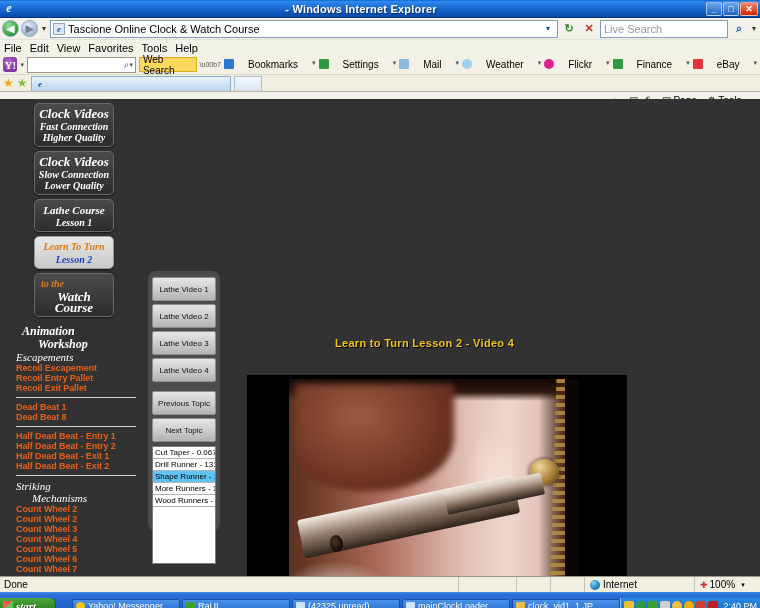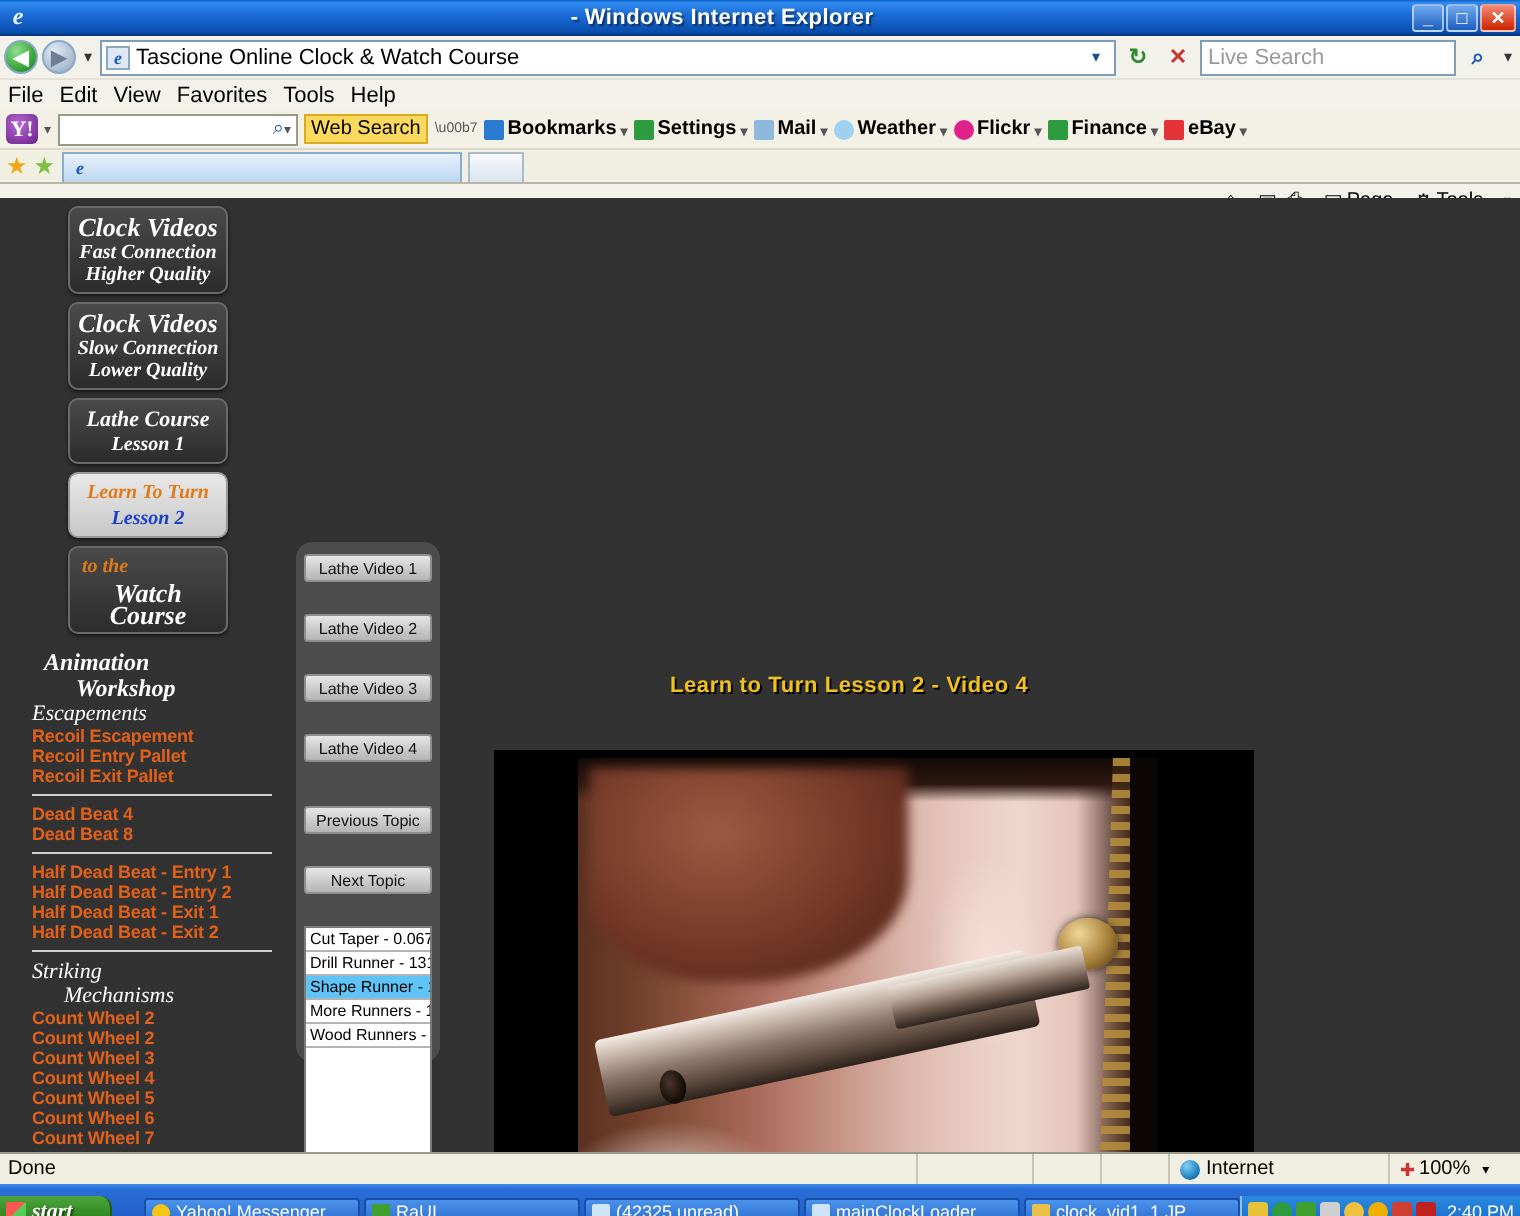--- a/index.html
+++ b/index.html
@@ -119,21 +119,21 @@
   }
   .y-input {
     width: 120px; height: 16px; background: #fff; border: 1px solid #9a9a8a;
     display:flex;align-items:center;justify-content:flex-end;padding-right:2px;
   }
   .y-mag { color:#1a5fb4; font-size:10px; }
   .y-search-btn {
     background: #fbd95e; border: 1px solid #d9ab1e; padding: 0 3px;
     height: 15px; display:flex;align-items:center; font-size:10px; color:#000;
   }
-  .y-item { display:flex; align-items:flex-end; gap:2px; font-size:10px; color:#000; white-space:nowrap;font-weight:bold;}
+  .y-item { display:flex; align-items:flex-start; gap:14px; font-size:10px; color:#000; white-space:nowrap;}
   .y-item .gi { width:10px;height:10px;display:inline-block;border-radius:1px;}
   .cv { color:#555; font-size:7px; }
 
   
   .linksbar {
     height: 17px; background: #f1efe2; display:flex; align-items:center;
     gap: 3px; padding: 0 3px; border-bottom:1px solid #b9b6a8;
   }
   .star { color:#f0a818; font-size:12px; }
   .star2 { color:#7fbf3f; font-size:12px; }
@@ -214,21 +214,21 @@
   }
   .rule { height: 1px; background: #cfcfcf; margin: 4px 4px 4px 8px; }
 
   
   .midpanel {
     position: absolute; left: 148px; top: 172px; width: 72px; height: 260px;
     background: #4c4c4c; border-radius: 8px;
     padding: 6px 4px;
   }
   .midbtn {
-    height: 14px; margin-bottom: 16px;
+    height: 24px; margin-bottom: 3px;
     background: linear-gradient(to bottom,#e6e6e6,#b4b4b4);
     border: 1px solid #8e8e8e; border-radius: 2px;
     display: flex; align-items: center; justify-content: center;
     font-size: 8px; color: #111;
   }
   .midgap { height: 6px; }
   .listbox {
     margin-top: 4px; background: #fff; border: 1px solid #7a7a7a;
   }
   .listitem {
@@ -523,21 +523,21 @@
       <div style="height:4px"></div>
       <div class="sect-head">Animation</div>
       <div class="sect-head i2">Workshop</div>
       <div class="sect-sub">Escapements</div>
 
       <div class="lnk">Recoil Escapement</div>
       <div class="lnk">Recoil Entry Pallet</div>
       <div class="lnk">Recoil Exit Pallet</div>
       <div class="rule"></div>
 
-      <div class="lnk">Dead Beat 4</div>
+      <div class="lnk">Dead Beat 1</div>
       <div class="lnk">Dead Beat 8</div>
       <div class="rule"></div>
 
       <div class="lnk">Half Dead Beat - Entry 1</div>
       <div class="lnk">Half Dead Beat - Entry 2</div>
       <div class="lnk">Half Dead Beat -  Exit 1</div>
       <div class="lnk">Half Dead Beat -  Exit 2</div>
       <div class="rule"></div>
 
       <div class="sect-sub">Striking</div>

